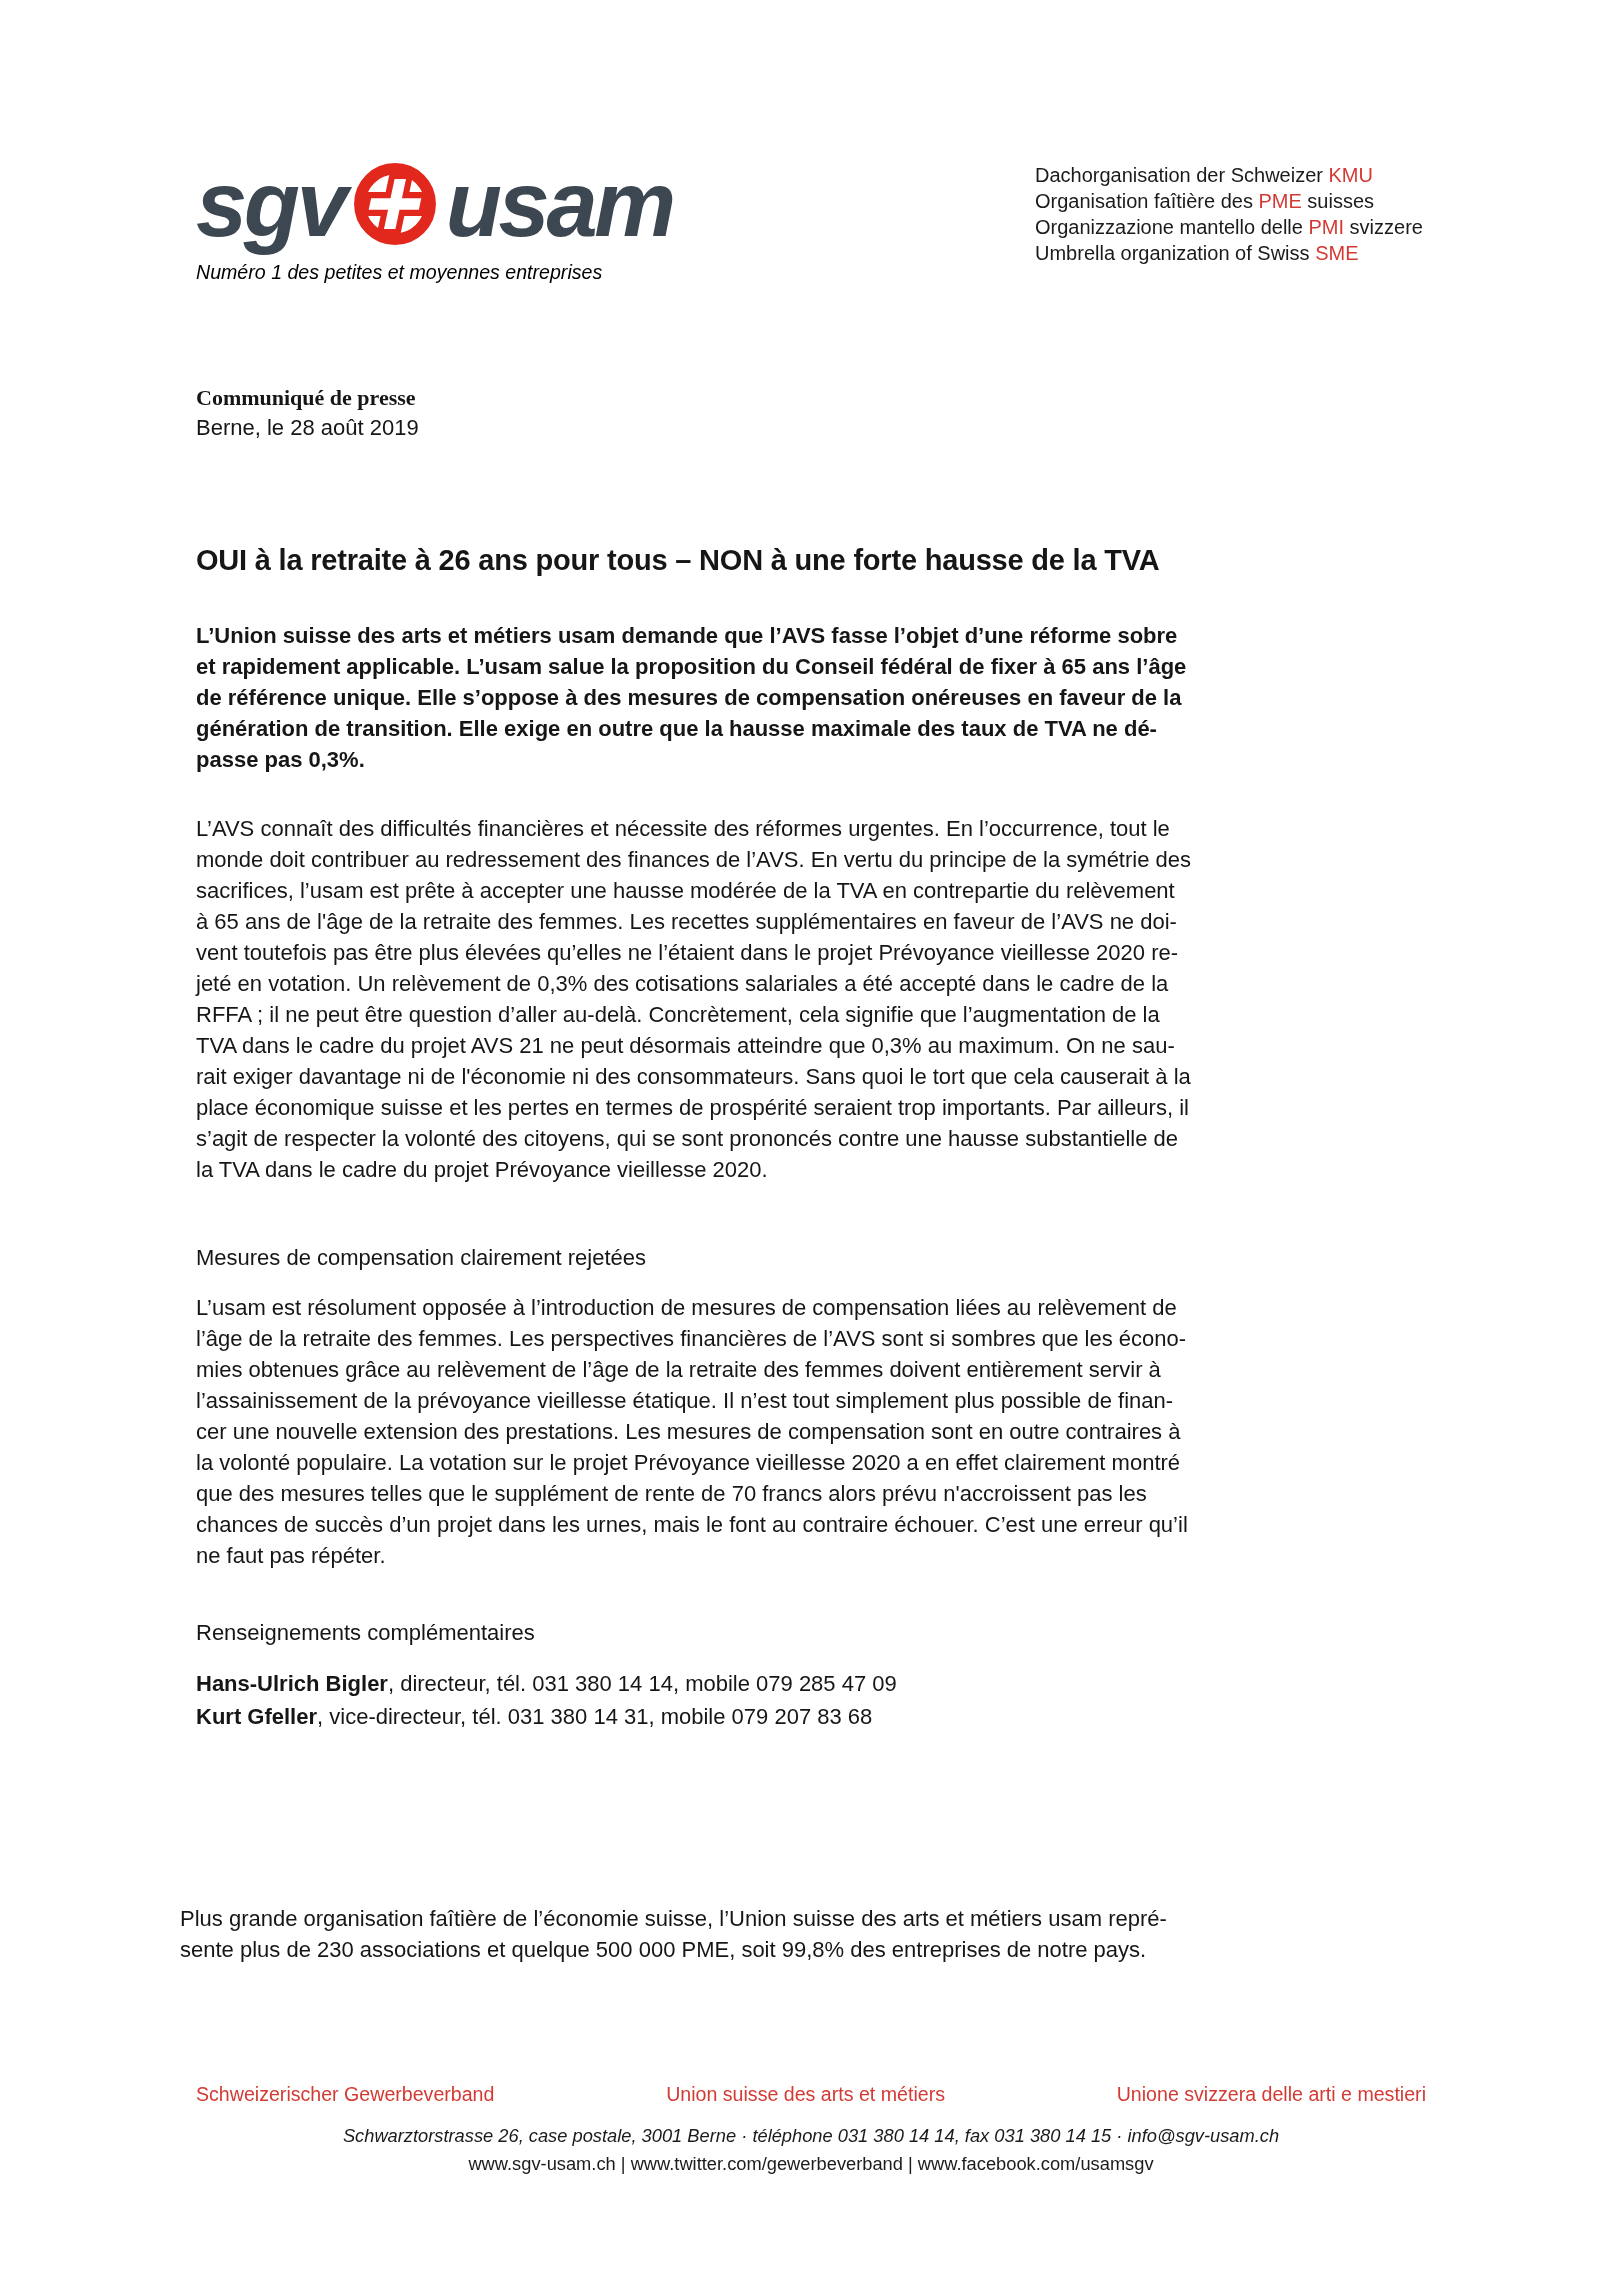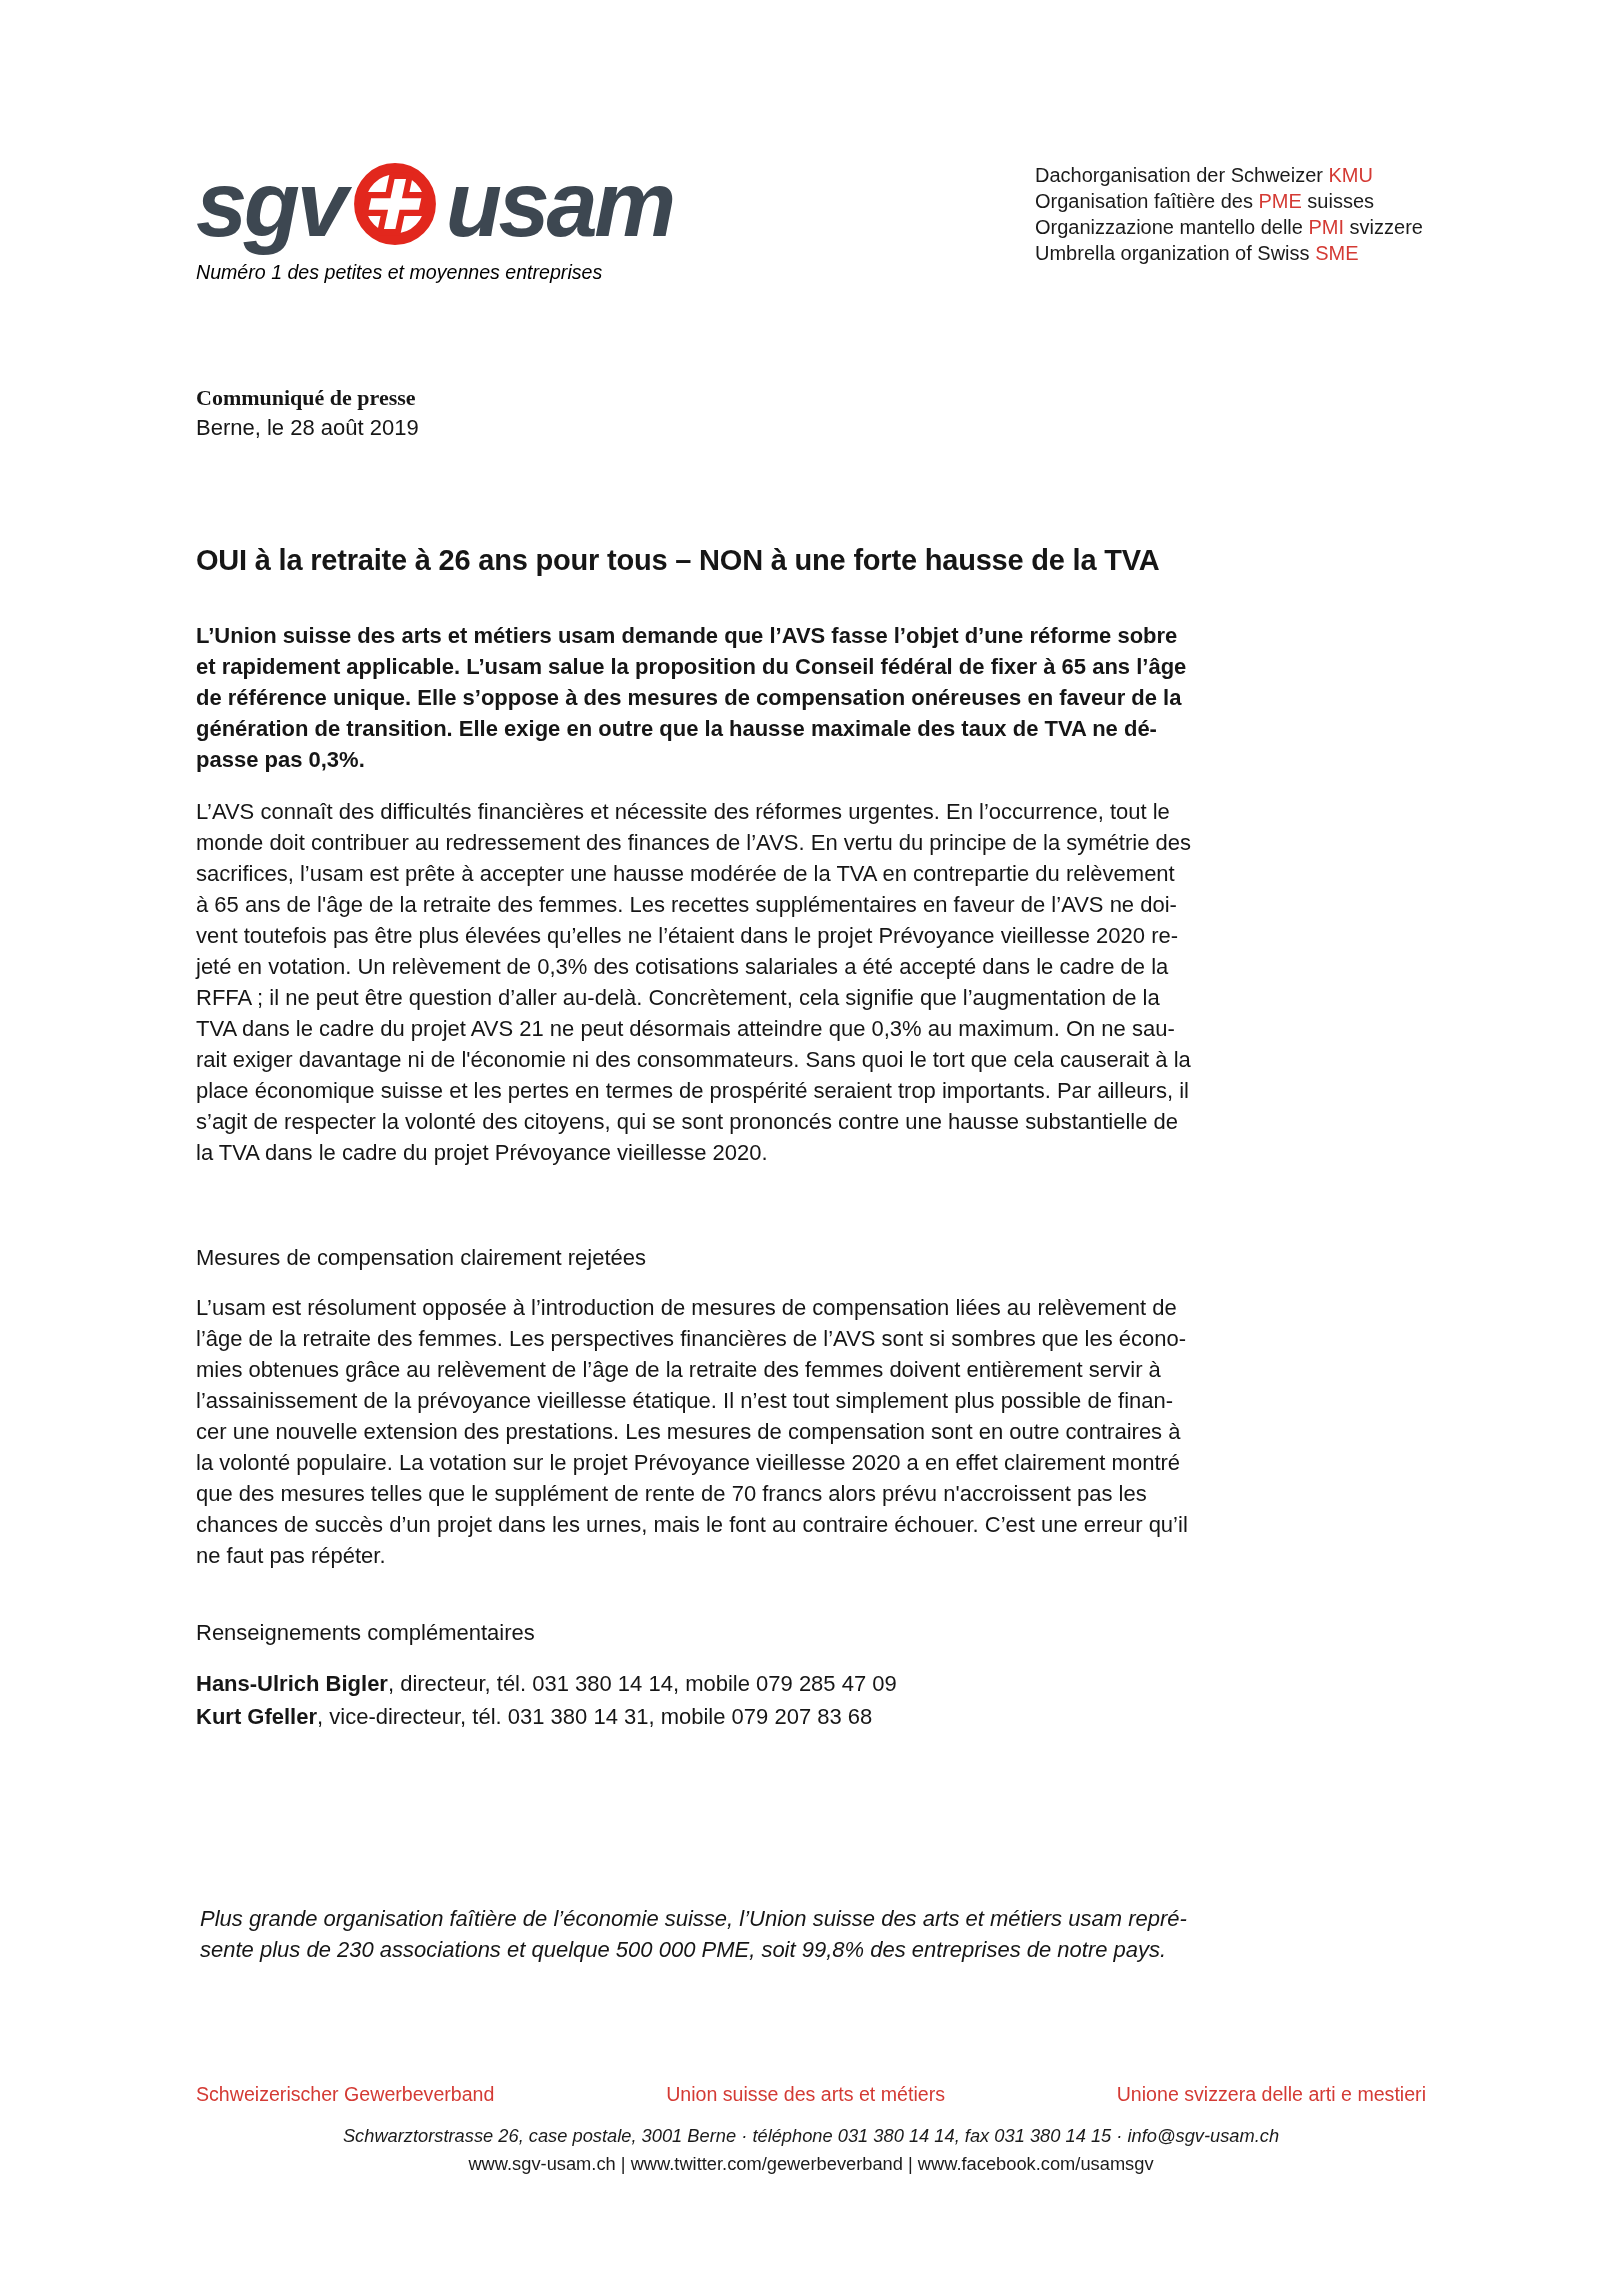--- a/index.html
+++ b/index.html
@@ -24,30 +24,30 @@
   .red{color:#d43a34;}
 
   
   .press-block{left:196px;top:383px;font-size:22px;line-height:30px;}
   .press-label{font-weight:bold;font-family:Liberation Serif, serif;}
 
   .doc-title{left:196px;top:544px;font-size:29px;font-weight:bold;letter-spacing:-0.2px;white-space:nowrap;}
 
   .lead{left:196px;top:620px;width:1243px;font-size:22px;font-weight:bold;line-height:31px;}
   .body-par{width:1250px;font-size:22px;line-height:31px;}
-  .par1{left:196px;top:796px;}
+  .par1{left:196px;top:813px;}
   .h2{left:196px;font-size:22px;font-weight:normal;white-space:nowrap;}
   .h2-1{top:1245px;}
   .par2{left:196px;top:1292px;}
   .h2-2{top:1620px;}
 
   .contacts{left:196px;top:1667px;font-size:22px;line-height:33px;}
   .contact-name{font-weight:bold;}
 
-  .closing{left:200px;top:1903px;font-style:italic;}
+  .closing{left:180px;top:1903px;}
 
   
   .footer-red{left:196px;top:2083px;width:1230px;display:flex;justify-content:space-between;
               font-size:19.6px;color:#d43a34;}
   .footer-line{left:0;width:1622px;text-align:center;font-size:18.3px;color:#1b1b1b;}
   .footer-addr{top:2125px;font-style:italic;}
   .footer-web{top:2153px;}
 </style>
 </head>
 <body>

